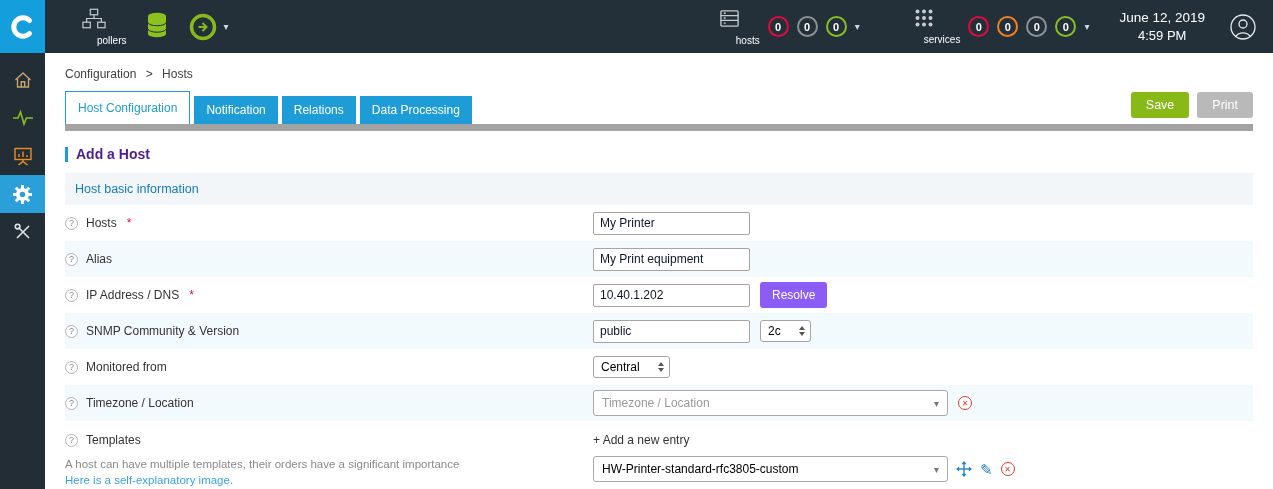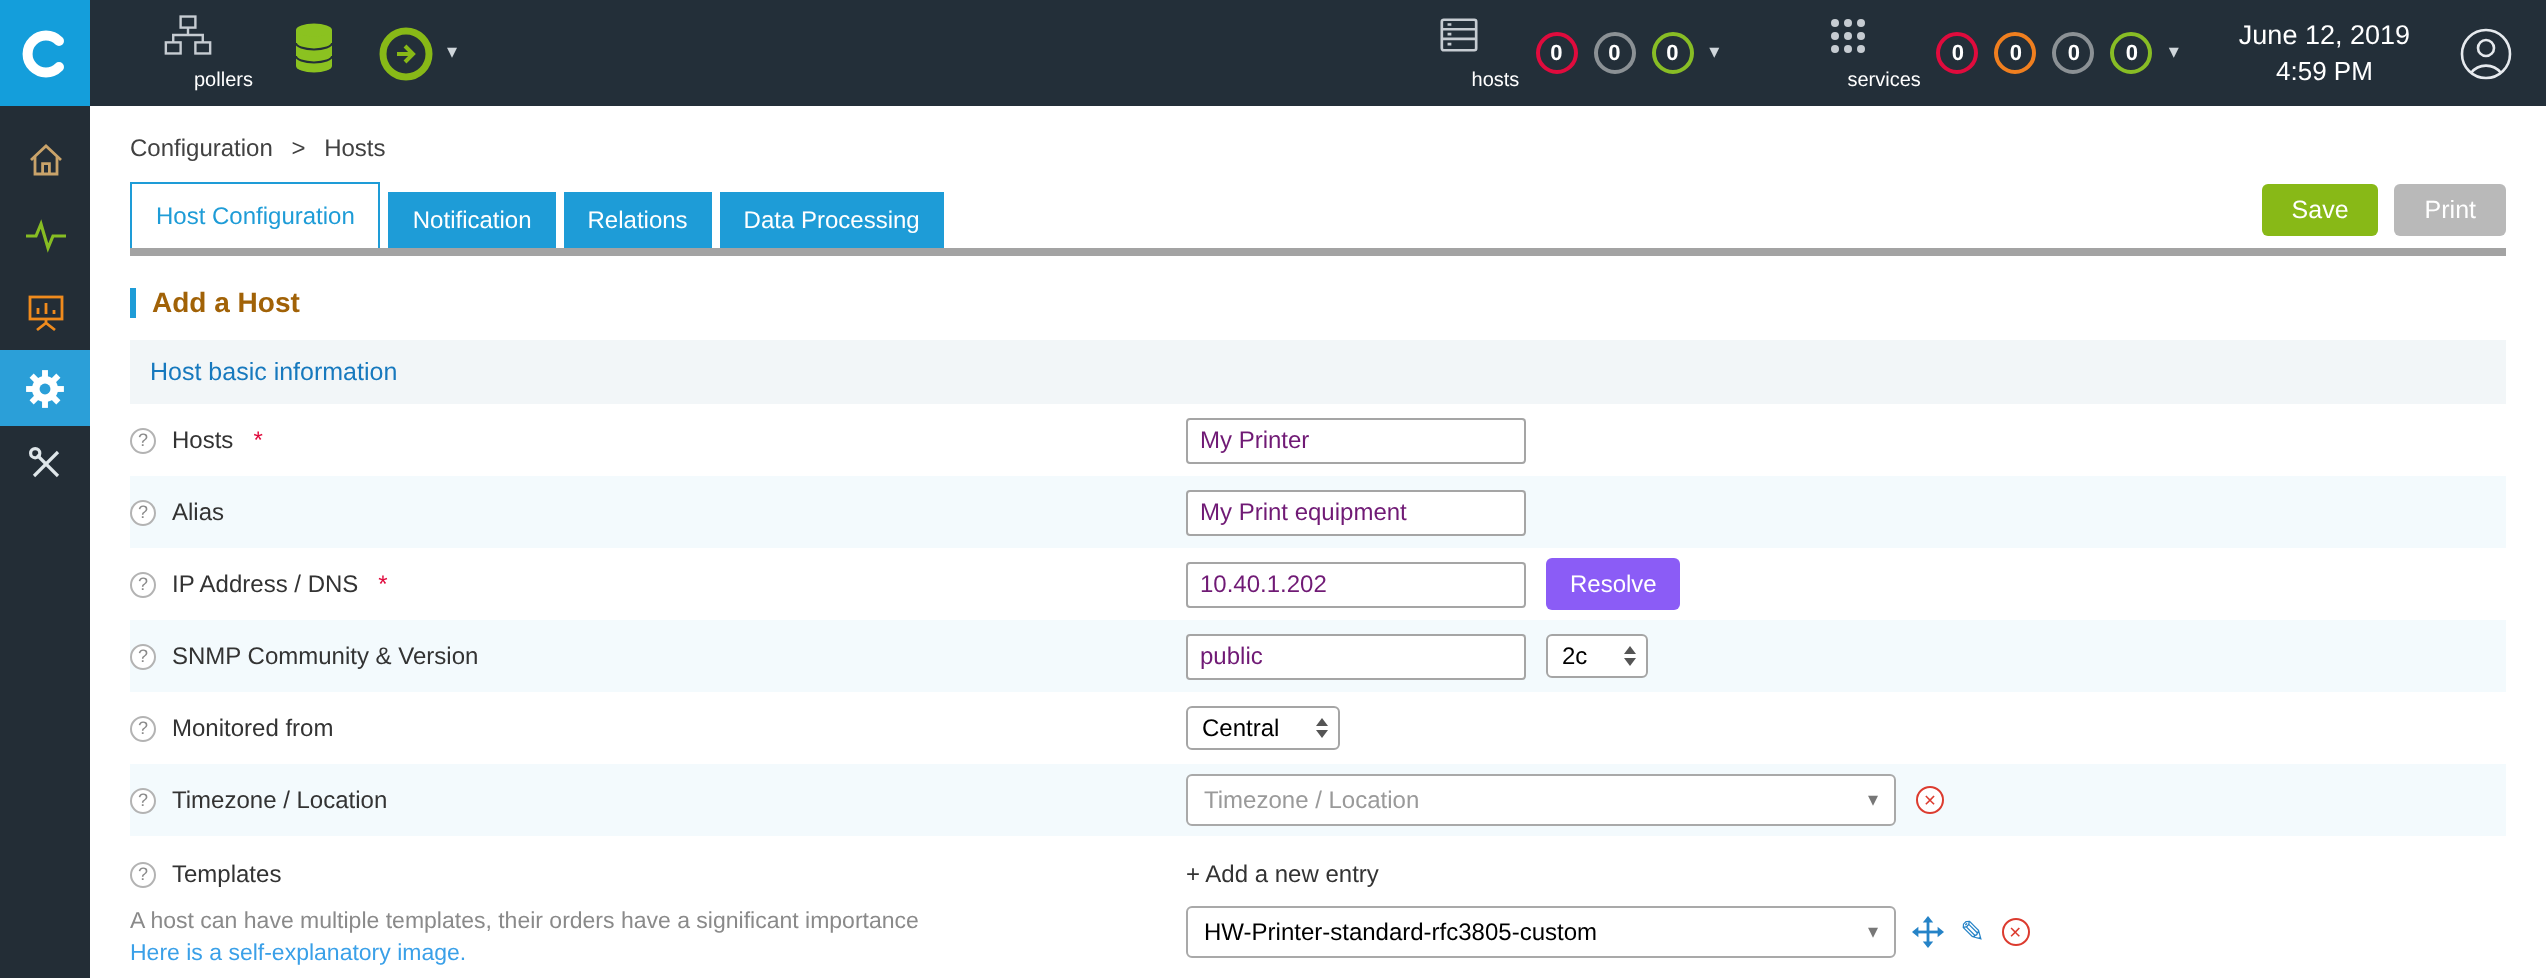--- a/index.html
+++ b/index.html
@@ -26,42 +26,42 @@
   .sidebar { position: absolute; left: 0; top: 53px; bottom: 0; width: 45px; background: #232d36; padding-top: 8px; }
   .snav { height: 38px; display: flex; align-items: center; justify-content: center; cursor: pointer; }
   .snav.active { background: #2b9fd8; }
 
   
   .main { position: absolute; left: 45px; top: 53px; right: 0; bottom: 0; background: #fff; overflow: hidden; }
   .breadcrumb { padding: 14px 20px 0; font-size: 12px; color: #414141; }
   .breadcrumb .sep { margin: 0 6px; }
   .crumb { cursor: pointer; }
 
-  .tabbar { display: flex; align-items: flex-end; border-bottom: 4px solid #a3a3a3; margin: 10px 20px 0; }
+  .tabbar { display: flex; align-items: flex-end; border-bottom: 7px solid #a3a3a3; margin: 10px 20px 0; }
   .tab { background: #1e9cd7; color: #fff; font-size: 12px; padding: 7px 12px; margin-right: 4px; cursor: pointer; white-space: nowrap; }
   .tab.active { background: #fff; color: #1e9cd7; border: 1px solid #1e9cd7; border-bottom: none; padding: 9px 12px; font-weight: normal; }
   .tab-actions { margin-left: auto; display: flex; gap: 8px; padding-bottom: 6px; }
   .btn { border: none; color: #fff; font-size: 12.5px; padding: 6px 15px; border-radius: 3px; cursor: pointer; font-family: inherit; }
   .btn-save { background: #88b917; }
   .btn-reset { background: #b9b9b9; }
 
   .pagetitle { display: flex; align-items: center; margin: 15px 20px 11px; }
   .pagetitle .bar { width: 3px; height: 15px; background: #1e9cd7; margin-right: 8px; }
-  .pagetitle .txt { font-size: 14px; font-weight: bold; color: #a16207; }
+  .pagetitle .txt { font-size: 14px; font-weight: bold; color: #4c1d95; }
 
   .sectionbar { margin: 0 20px; background: #f2f6f8; color: #1779be; font-size: 12.5px; padding: 9px 10px; cursor: pointer; }
 
   .form { margin: 0 20px; font-size: 12px; color: #333; }
   .frow { display: flex; align-items: center; min-height: 36px; }
   .frow.alt { background: #f3fafd; }
   .flabel { width: 528px; display: flex; align-items: center; gap: 8px; flex: none; }
   .fvalue { flex: 1; display: flex; align-items: center; gap: 10px; }
   .qicon { width: 13px; height: 13px; flex: none; border: 1px solid #b3b3b3; border-radius: 50%; color: #8a8a8a; font-size: 9px; display: inline-flex; align-items: center; justify-content: center; cursor: pointer; background: #fff; }
   .req { color: #e00b3d; margin-left: 2px; }
-  .tinput { width: 170px; height: 23px; border: 1px solid #a5a5a5; border-radius: 2px; padding: 2px 6px; font-size: 12px; font-family: inherit; color: #701a75; background: #fff; }
+  .tinput { width: 157px; height: 23px; border: 1px solid #a5a5a5; border-radius: 2px; padding: 2px 6px; font-size: 12px; font-family: inherit; color: #0f172a; background: #fff; }
   .nselect { display: inline-flex; align-items: center; gap: 18px; border: 1px solid #a5a5a5; border-radius: 3px; background: #fff; padding: 3px 5px 3px 7px; cursor: pointer; color: #000; }
   .arrows { display: flex; flex-direction: column; gap: 2px; }
   .tri-up { width: 0; height: 0; border-left: 3.5px solid transparent; border-right: 3.5px solid transparent; border-bottom: 4px solid #555; }
   .tri-down { width: 0; height: 0; border-left: 3.5px solid transparent; border-right: 3.5px solid transparent; border-top: 4px solid #555; }
   .btn-resolve { background: #8b5cf6; padding: 6px 12px; font-size: 12px; }
   .select2 { width: 355px; height: 26px; border: 1px solid #a9a9a9; border-radius: 3px; background: #fff; display: flex; align-items: center; padding: 0 8px; cursor: pointer; }
   .select2 .ph { color: #9a9a9a; }
   .select2 .val { color: #000; }
   .select2 .s2arrow { margin-left: auto; color: #777; font-size: 10px; }
   .delicon { width: 14px; height: 14px; flex: none; border: 1.5px solid #dc3b2f; border-radius: 50%; color: #dc3b2f; font-size: 8px; font-weight: bold; display: inline-flex; align-items: center; justify-content: center; cursor: pointer; background: #fff; }

